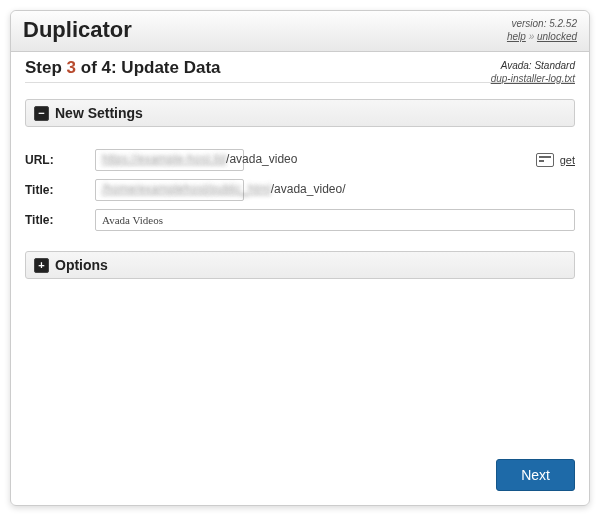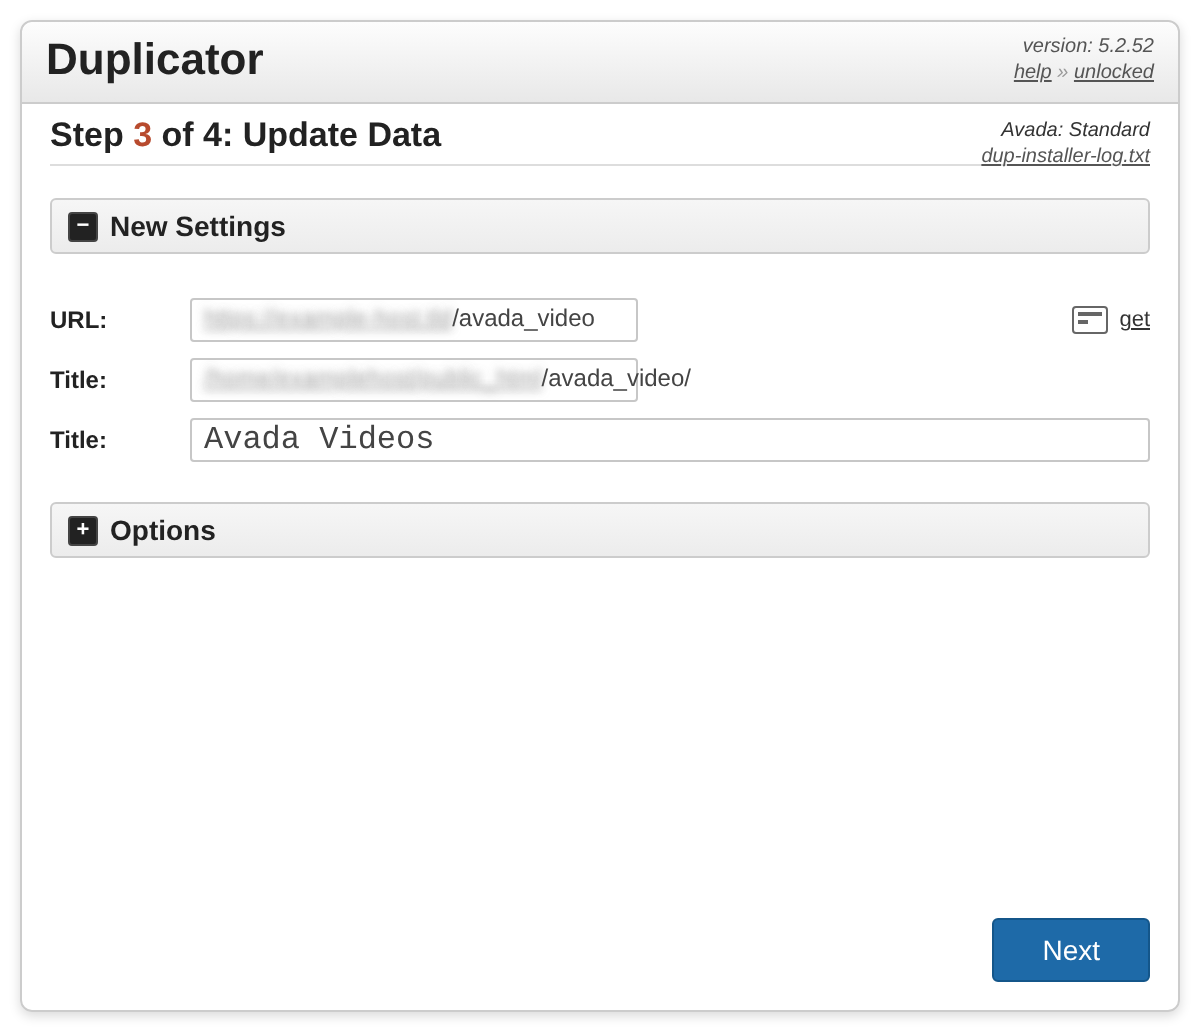--- a/index.html
+++ b/index.html
@@ -49,21 +49,21 @@
   .toggle-icon.minus::after{content:"−";}
   .toggle-icon.plus::after{content:"+";}
   
   .form{padding:0 14px;}
   .row{display:flex;align-items:center;margin-bottom:8px;}
   .row label{width:70px;font-size:12px;font-weight:bold;}
   .row .input-wrap{flex:1;display:flex;align-items:center;}
   .txt{
     flex:1;box-sizing:border-box;height:22px;
     border:1px solid #c7c7c7;border-radius:2px;
-    font-size:16px;padding:2px 6px;font-family:Liberation Mono, monospace;color:#444;
+    font-size:11px;padding:2px 6px;font-family:Liberation Serif, serif;color:#444;
     background:#fff;
   }
   .input-trail-wrap{position:relative;flex:1;}
   .input-overlay{
     position:absolute;left:7px;top:3px;font-size:12px;pointer-events:none;
     white-space:nowrap;color:#444;
   }
   .input-overlay .blur{color:transparent;text-shadow:0 0 4px rgba(110,110,110,0.7);text-decoration:underline;}
   .card-icon{
     width:16px;height:12px;border:1px solid #666;border-radius:2px;margin-left:4px;margin-right:2px;

